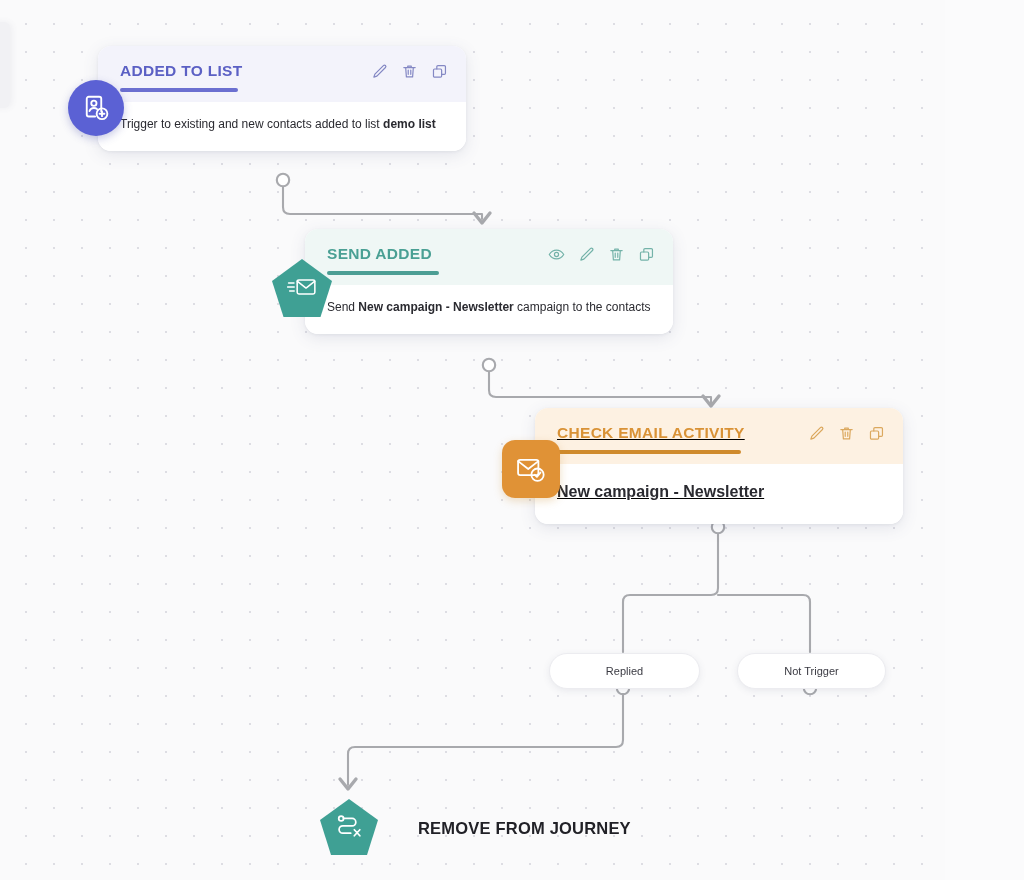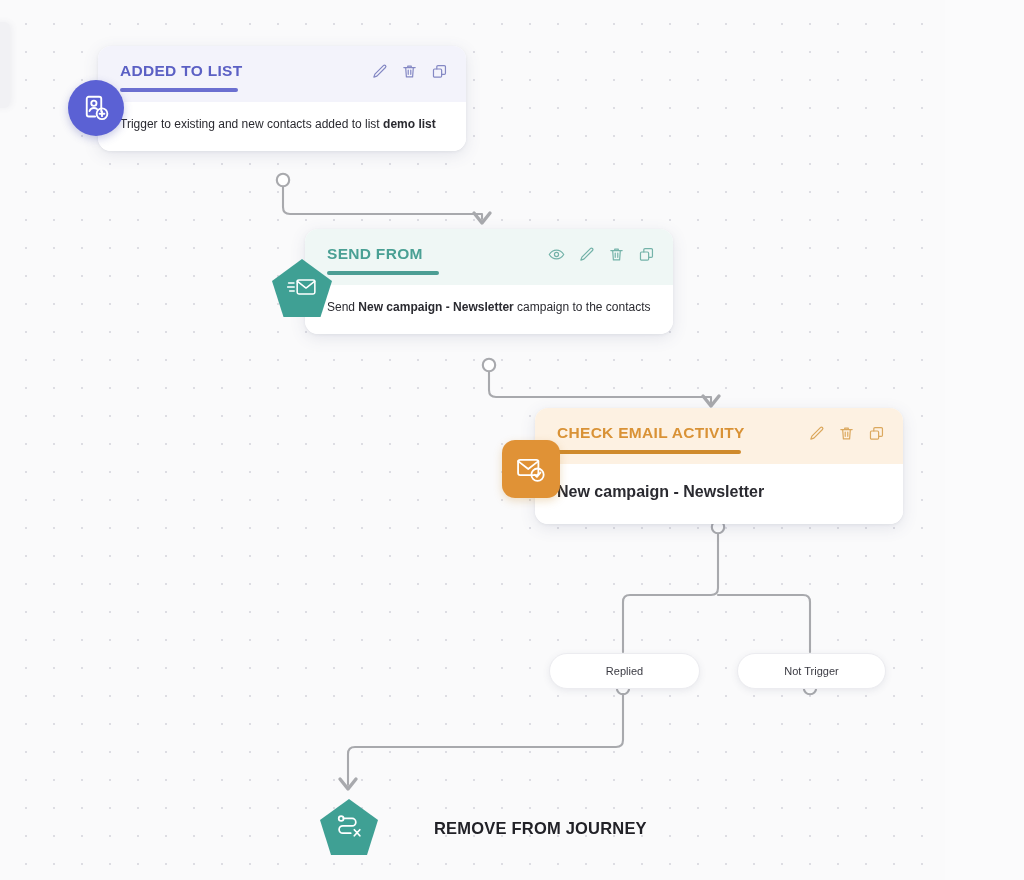--- a/index.html
+++ b/index.html
@@ -132,20 +132,21 @@
   }
   #card-send .card-head { background: #eff7f5; padding-bottom: 10px; }
   #card-send .card-title { color: #4aa094; }
   #card-send .title-rule { background: #4c9e94; width: 112px; }
 
   
   #card-check {
     left: 535px;
     top: 408px;
     width: 368px;
+    text-decoration: underline;
   }
   #card-check .card-head { background: #fdf1e2; padding-bottom: 10px; }
   #card-check .card-title { color: #d99236; }
   #card-check .title-rule { background: #cf8a2c; width: 184px; }
   #card-check .card-body { font-weight: bold; font-size: 16px; padding-top: 16px; padding-bottom: 20px;}
 
   
   .badge {
     position: absolute;
     display: flex;
@@ -198,21 +199,21 @@
   #pill-replied { left: 549px; top: 653px; width: 149px; }
   #pill-not-replied { left: 737px; top: 653px; width: 147px; }
 
   
   #exit-node {
     position: absolute;
     left: 318px;
     top: 798px;
     display: flex;
     align-items: center;
-    gap: 16px;
+    gap: 0;
   }
   #exit-badge {
     position: relative;
     width: 62px; height: 60px;
   }
   #exit-label {
     margin-left: 38px;
     font-size: 16.5px;
     font-weight: bold;
     letter-spacing: 0.2px;
@@ -278,21 +279,21 @@
       <circle cx="10.3" cy="8.2" r="2.1"></circle>
       <path d="M6.8 14.4c.6-1.6 2-2.4 3.5-2.4 1 0 1.9.3 2.6.9"></path>
       <circle cx="16.8" cy="16.6" r="4.3"></circle>
       <path d="M16.8 14.7v3.8M14.9 16.6h3.8"></path>
     </svg>
   </div>
 
   <div class="node-card" id="card-send">
     <div class="card-head">
       <div>
-        <div class="card-title">SEND FROM</div>
+        <div class="card-title">SEND ADDED</div>
         <div class="title-rule"></div>
       </div>
       <div class="head-actions">
         <svg class="act-icon" viewBox="0 0 24 24" fill="none" stroke="#74b3a9" stroke-width="1.7" stroke-linecap="round" stroke-linejoin="round">
           <path d="M1.8 12S5.5 5.8 12 5.8 22.2 12 22.2 12 18.5 18.2 12 18.2 1.8 12 1.8 12z"></path>
           <circle cx="12" cy="12" r="2.9"></circle>
         </svg>
         <svg class="act-icon" viewBox="0 0 24 24" fill="none" stroke="#74b3a9" stroke-width="1.7" stroke-linecap="round" stroke-linejoin="round">
           <path d="M17.5 3.6a2 2 0 0 1 2.9 2.8L8.3 18.5 4 20l1.5-4.3z"></path>
         </svg>

